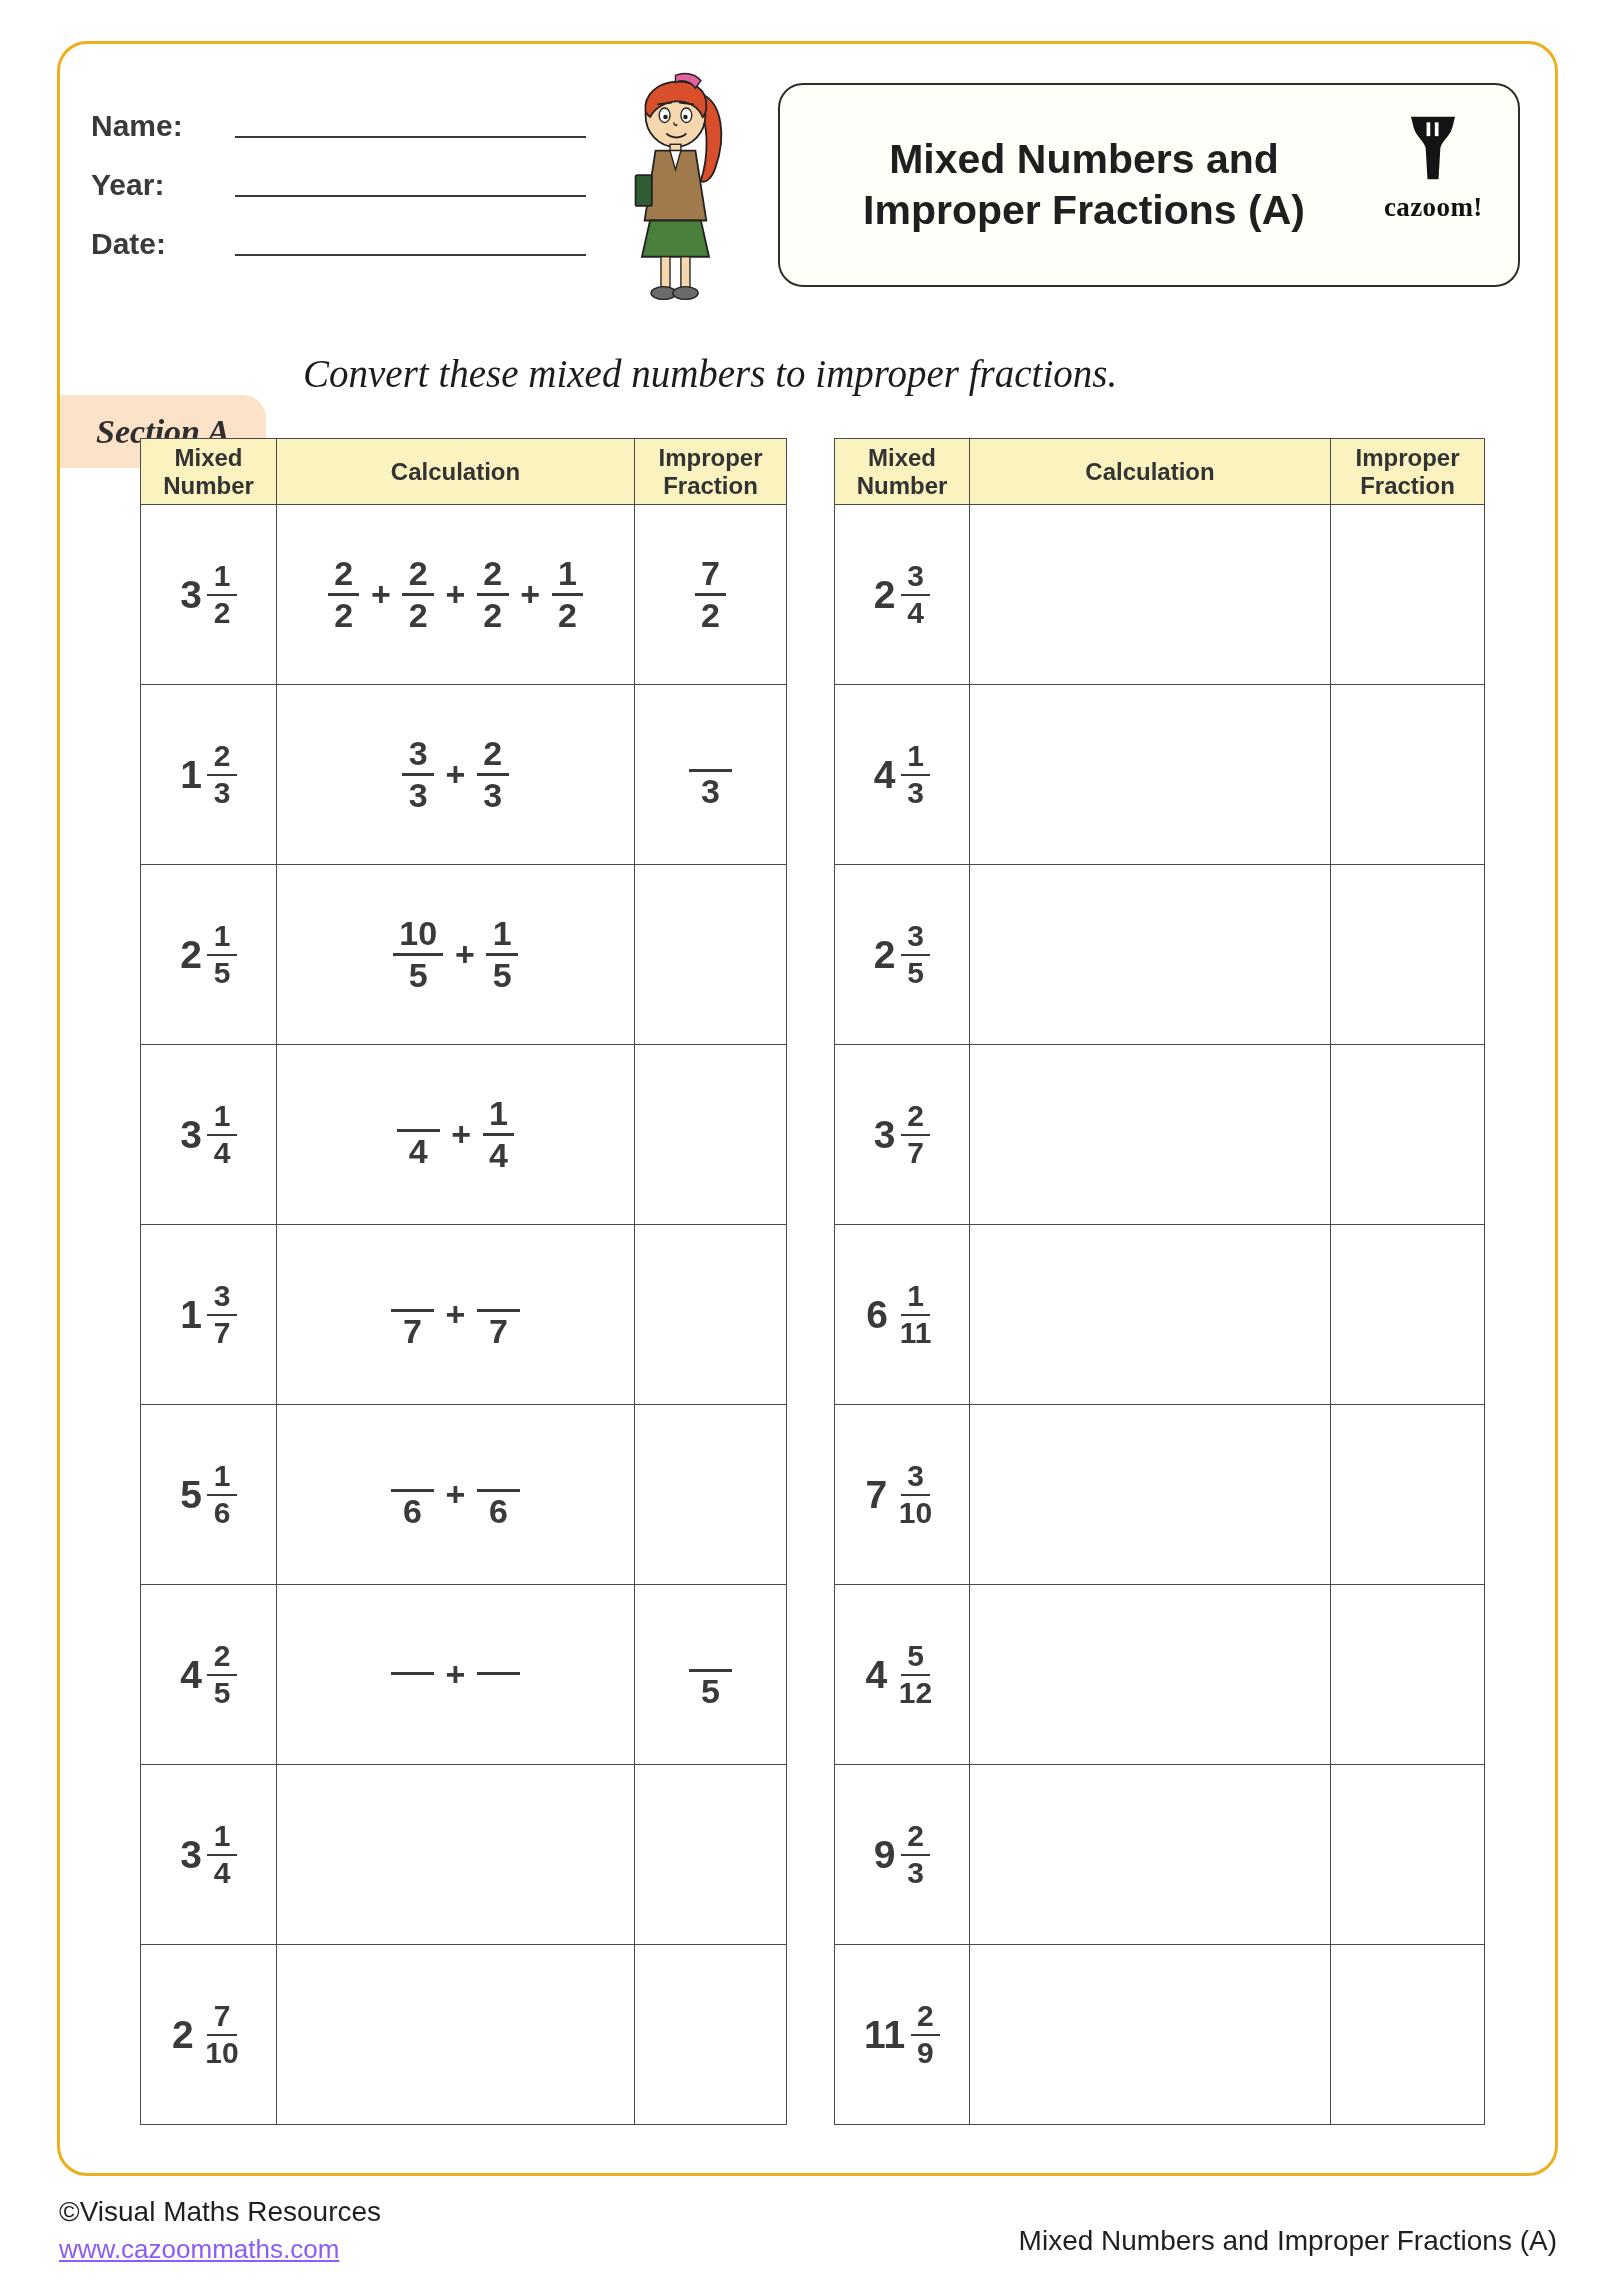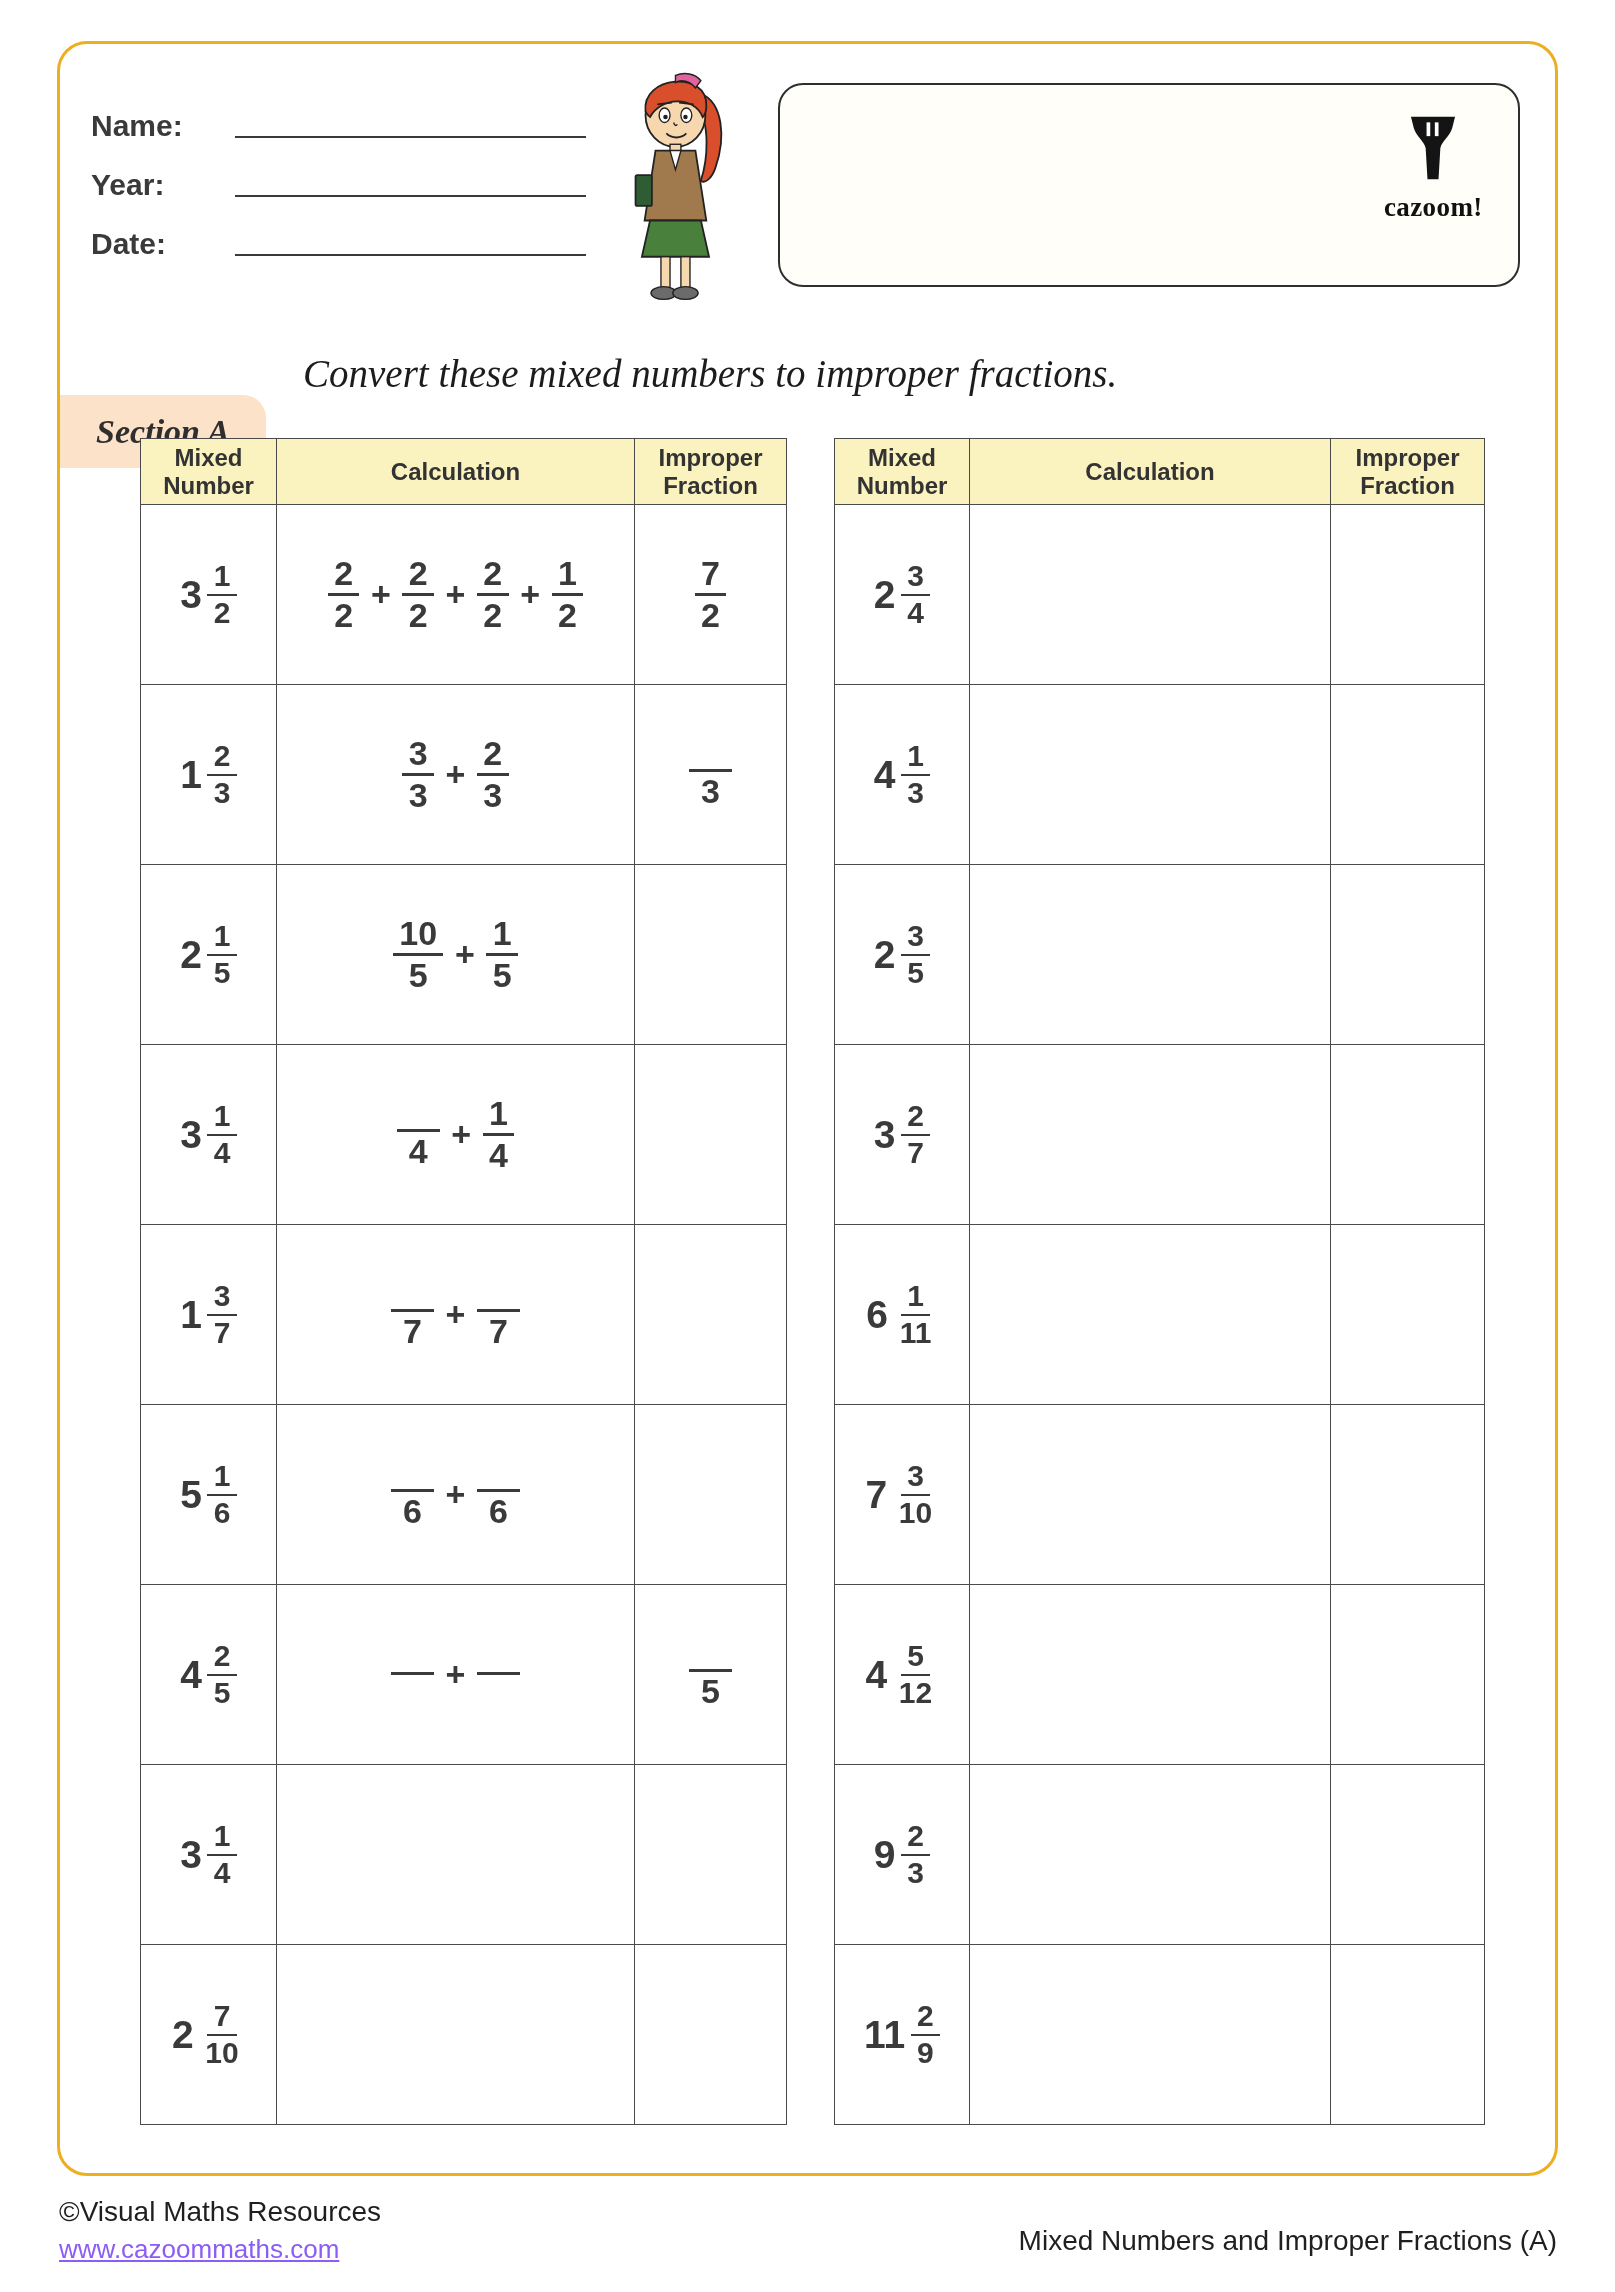--- a/index.html
+++ b/index.html
@@ -121,20 +121,22 @@
   <rect x="16" y="128" width="18" height="34" rx="2" fill="#2f5d33" stroke="#222" stroke-width="2"></rect>
   <path d="M32 178 L88 178 L97 218 L23 218 Z" fill="#49803c" stroke="#222" stroke-width="2"></path>
   <rect x="44" y="218" width="10" height="34" fill="#f6d7ae" stroke="#222" stroke-width="1.5"></rect>
   <rect x="66" y="218" width="10" height="34" fill="#f6d7ae" stroke="#222" stroke-width="1.5"></rect>
   <ellipse cx="47" cy="258" rx="14" ry="7" fill="#6b6b6b" stroke="#222" stroke-width="1.5"></ellipse>
   <ellipse cx="71" cy="258" rx="14" ry="7" fill="#6b6b6b" stroke="#222" stroke-width="1.5"></ellipse>
 </svg>
 
 <div class="title-box">
   <div class="title-text">
+    <span>Mixed Numbers and</span>
+    <span>Improper Fractions (A)</span>
   </div>
   <div class="logo">
     <svg viewBox="0 0 60 74" width="56" height="68" aria-hidden="true">
       <path d="M6 2 H54 L51 14 C48 24 40 28 38 36 L36 70 H24 L22 36 C20 28 12 24 9 14 Z" fill="#141414"></path>
       <rect x="23" y="8" width="4" height="15" fill="#fff"></rect>
       <rect x="32" y="8" width="4" height="15" fill="#fff"></rect>
     </svg>
     <div class="logo-text">cazoom!</div>
   </div>
 </div>

